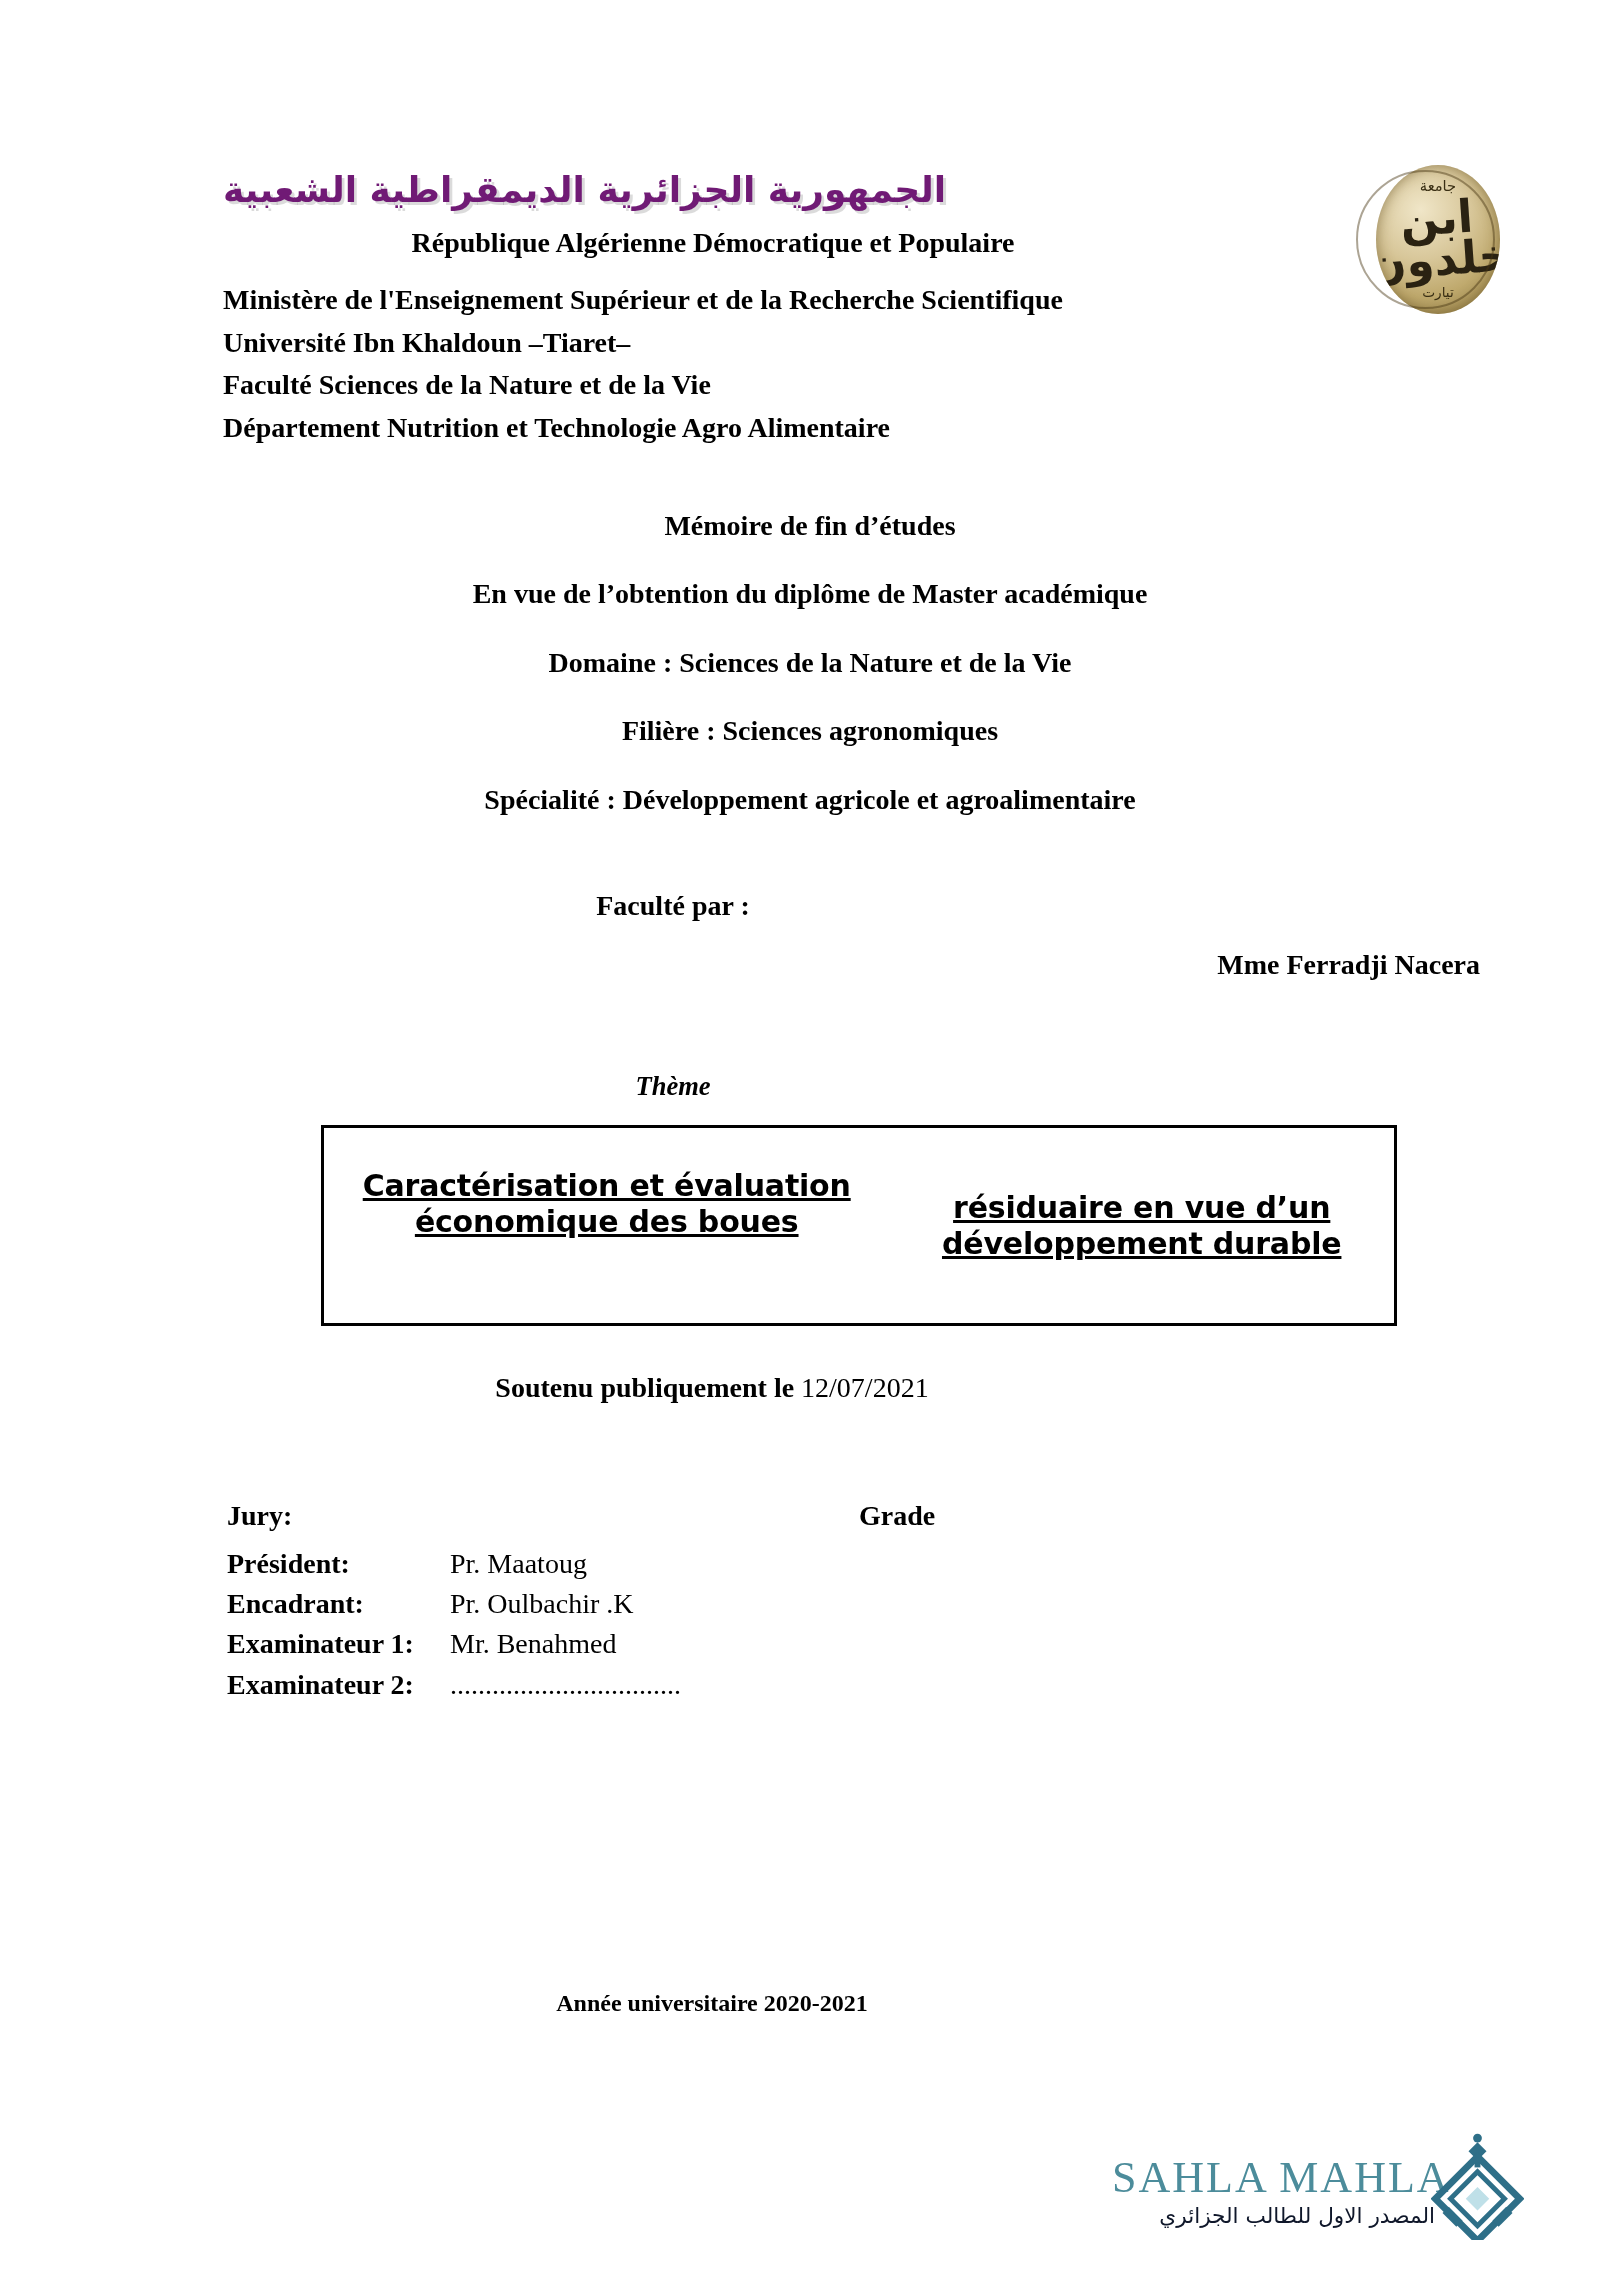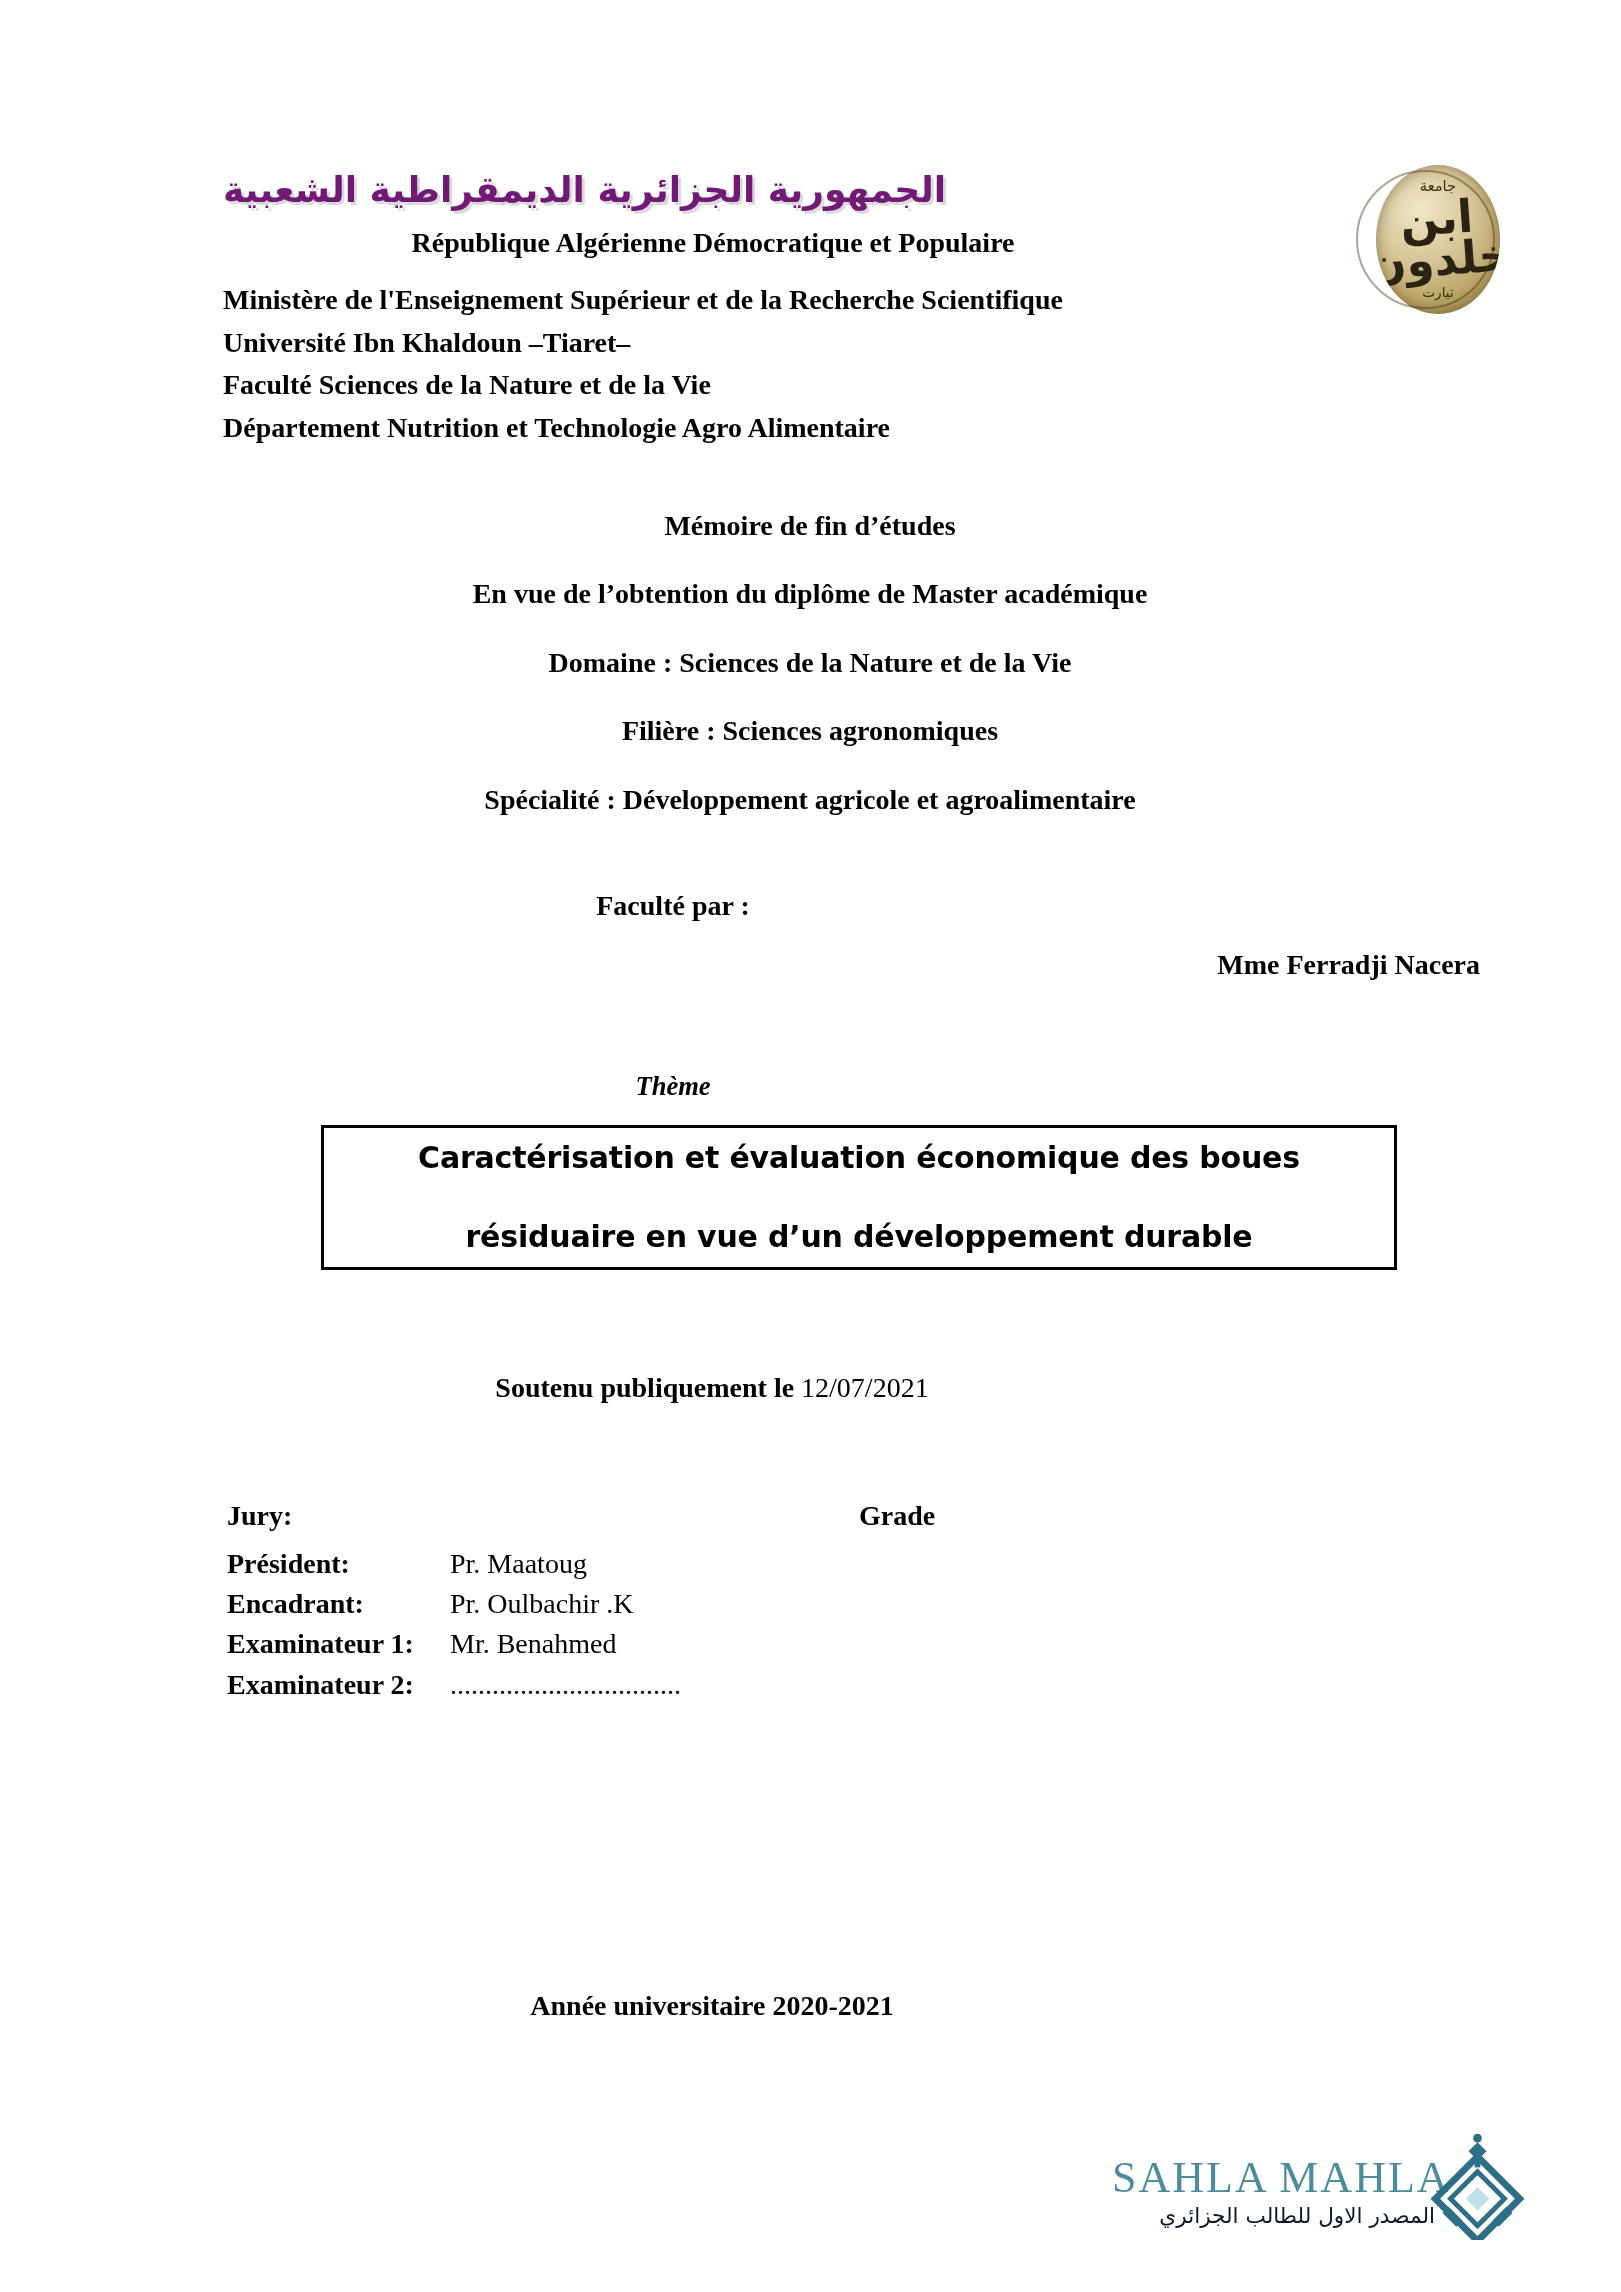--- a/index.html
+++ b/index.html
@@ -167,27 +167,28 @@
     text-align: center;
     font-size: 26.5px;
     font-weight: 700;
     font-style: italic;
   }
   .title-box {
     position: absolute;
     left: 321px;
     top: 1125px;
     width: 1076px;
-    height: 145px;
+    height: 201px;
     border: 3.9px solid #000000;
     box-sizing: border-box;
     display: flex;
-    flex-direction: column;
+    flex-direction: row;
     align-items: center;
     justify-content: center;
+    text-decoration: underline;
   }
   .title-box .tline {
     font-family: "DejaVu Sans", "Liberation Sans", sans-serif;
     font-size: 30px;
     font-weight: 700;
     text-align: center;
     line-height: 1.2;
     letter-spacing: -0.2px;
   }
   .title-box .tline:first-child { margin-bottom: 43px; }
@@ -233,21 +234,21 @@
     font-weight: 400;
   }
 
   
   .academic-year {
     position: absolute;
     left: 222px;
     top: 1990px;
     width: 980px;
     text-align: center;
-    font-size: 28px;
+    font-size: 24px;
     font-weight: 700;
   }
 
   
   .footer-logo {
     position: absolute;
     left: 1112px;
     top: 2132px;
     width: 412px;
     height: 123px;

